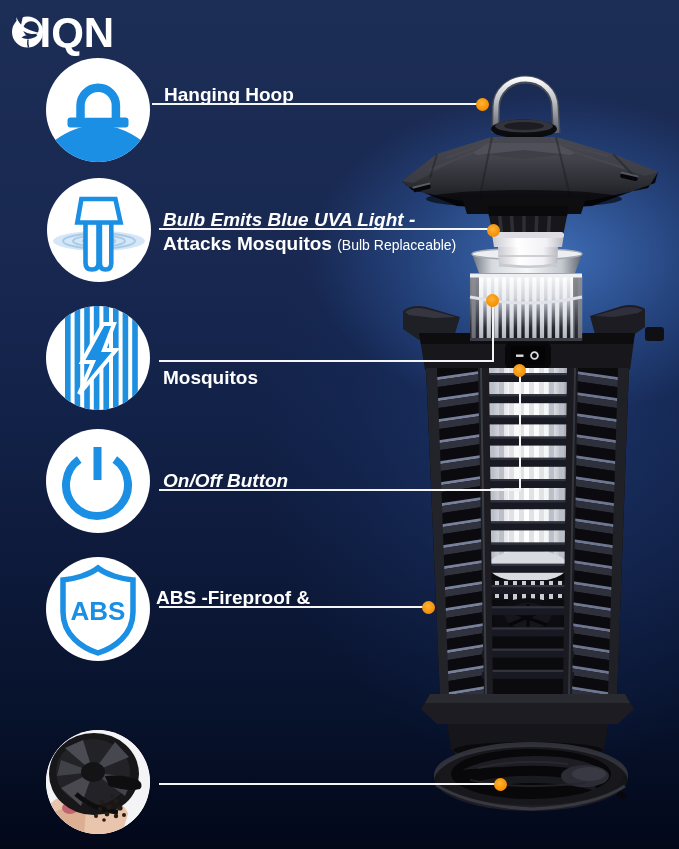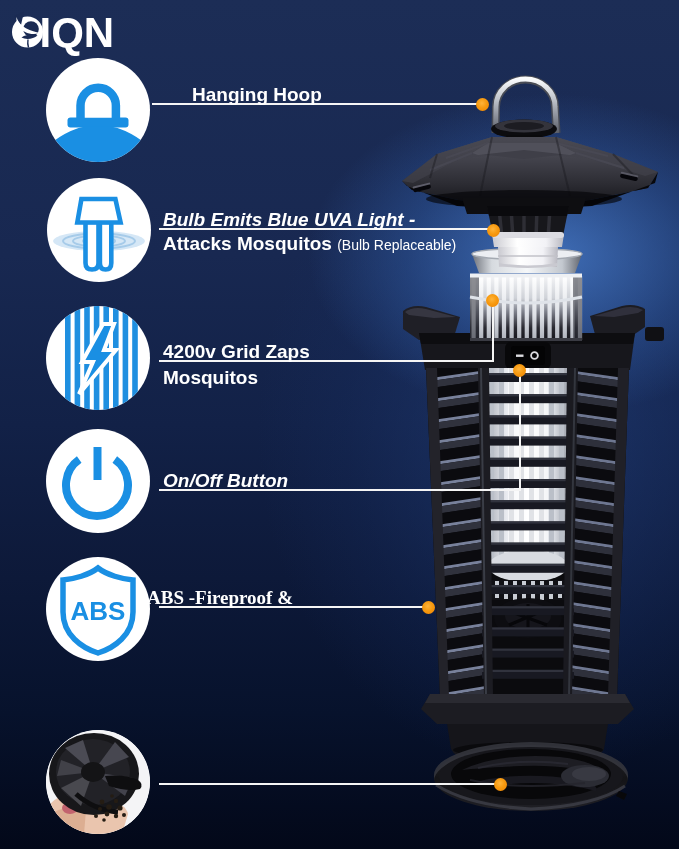--- a/index.html
+++ b/index.html
@@ -349,27 +349,26 @@
 <div class="ln" style="left:159px;top:606px;width:264px;"></div>
 <div class="ln" style="left:159px;top:783px;width:337px;"></div>
 
 <div class="dot" style="left:476px;top:98px;"></div>
 <div class="dot" style="left:487px;top:224px;"></div>
 <div class="dot" style="left:486px;top:294px;"></div>
 <div class="dot" style="left:513px;top:364px;"></div>
 <div class="dot" style="left:422px;top:601px;"></div>
 <div class="dot" style="left:494px;top:778px;"></div>
 
-<div class="lbl" style="left:164px;top:85px;margin-left:28px;">Hanging Hoop</div>
+<div class="lbl" style="left:164px;top:85px;">Hanging Hoop</div>
 <div class="lbl" style="left:163px;top:210px;font-style:italic;">Bulb Emits Blue UVA Light -</div>
 <div class="lbl" style="left:163px;top:234px;">Attacks Mosquitos <span class="sm">(Bulb Replaceable)</span></div>
-<div class="lbl" style="left:163px;top:342px;">4200v Grid Zaps</div>
 <div class="lbl" style="left:163px;top:368px;">Mosquitos</div>
 <div class="lbl" style="left:163px;top:471px;font-style:italic;">On/Off Button</div>
-<div class="lbl" style="left:147px;top:588px;font-family:Liberation Serif, serif;">ABS -Fireproof &amp;</div>
+<div class="lbl" style="left:156px;top:588px;">ABS -Fireproof &amp;</div>
 
 <svg width="140" height="60" viewBox="0 0 140 60" style="position:absolute;left:8px;top:5px;">
 <circle cx="19.5" cy="27" r="15.5" fill="#ffffff"></circle>
 <circle cx="23" cy="24" r="7.8" fill="#1b2b53"></circle>
 <path d="M6 11 L16 6.5 L13 20 Z" fill="#1b2b53"></path>
 <path d="M8.5 12 C10.5 19 16 24.5 31.5 28 C24 31 15 27.5 10.5 21.5 C8.8 19 8.2 15 8.5 12 Z" fill="#ffffff"></path>
 <path d="M13.5 32.5 C18.5 29 25.5 29 29.5 30.5 C25.5 34 18 35 13.5 32.5 Z" fill="#1b2b53"></path>
 <path d="M20 34.5 C19.5 37.5 19.5 39.5 20.5 42.5" stroke="#1b2b53" stroke-width="1.4" fill="none"></path>
 <text x="31.5" y="41.5" font-family="Liberation Sans, sans-serif" font-size="42" font-weight="bold" fill="#ffffff">IQN</text>
 </svg>

